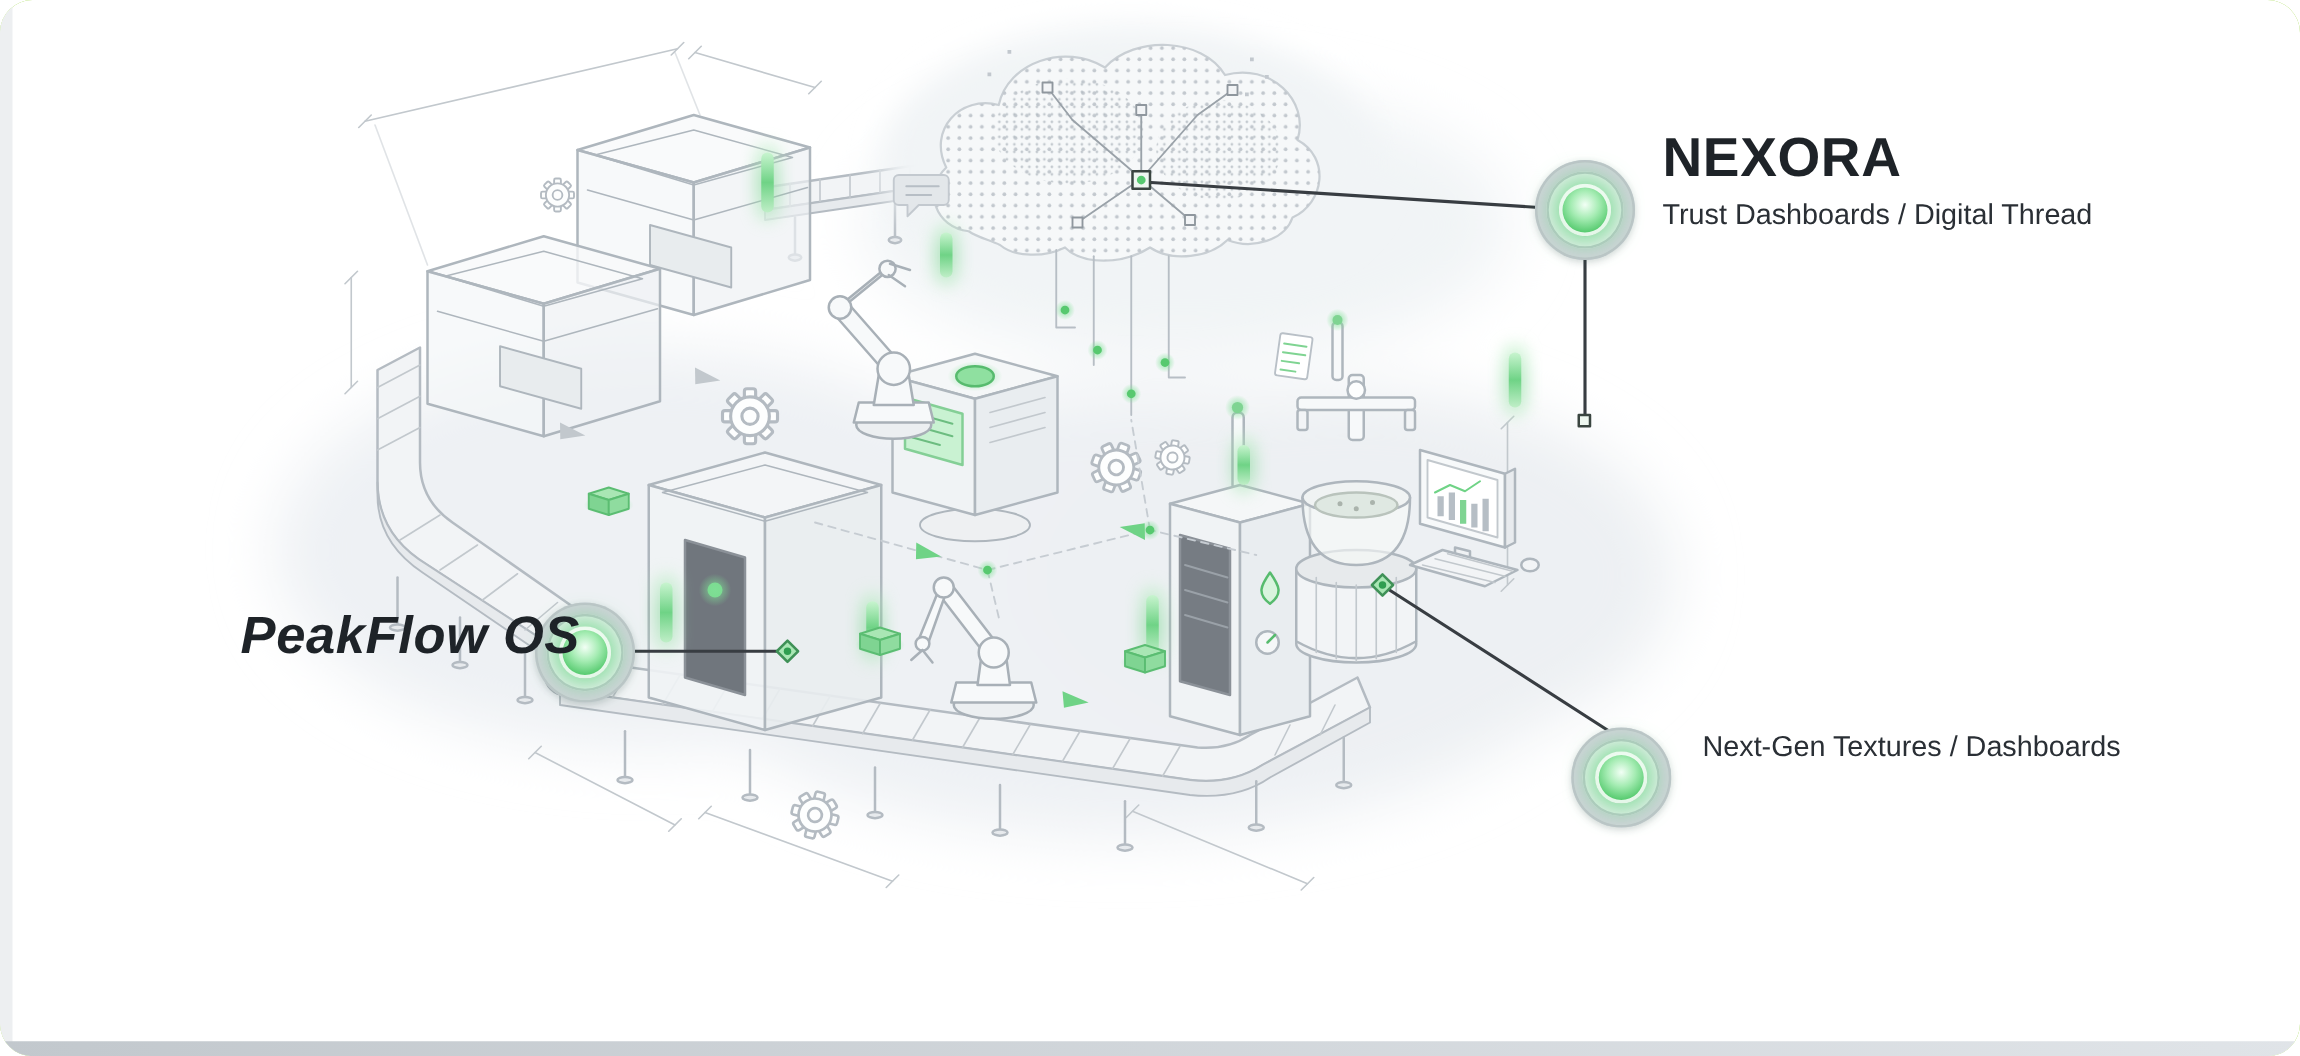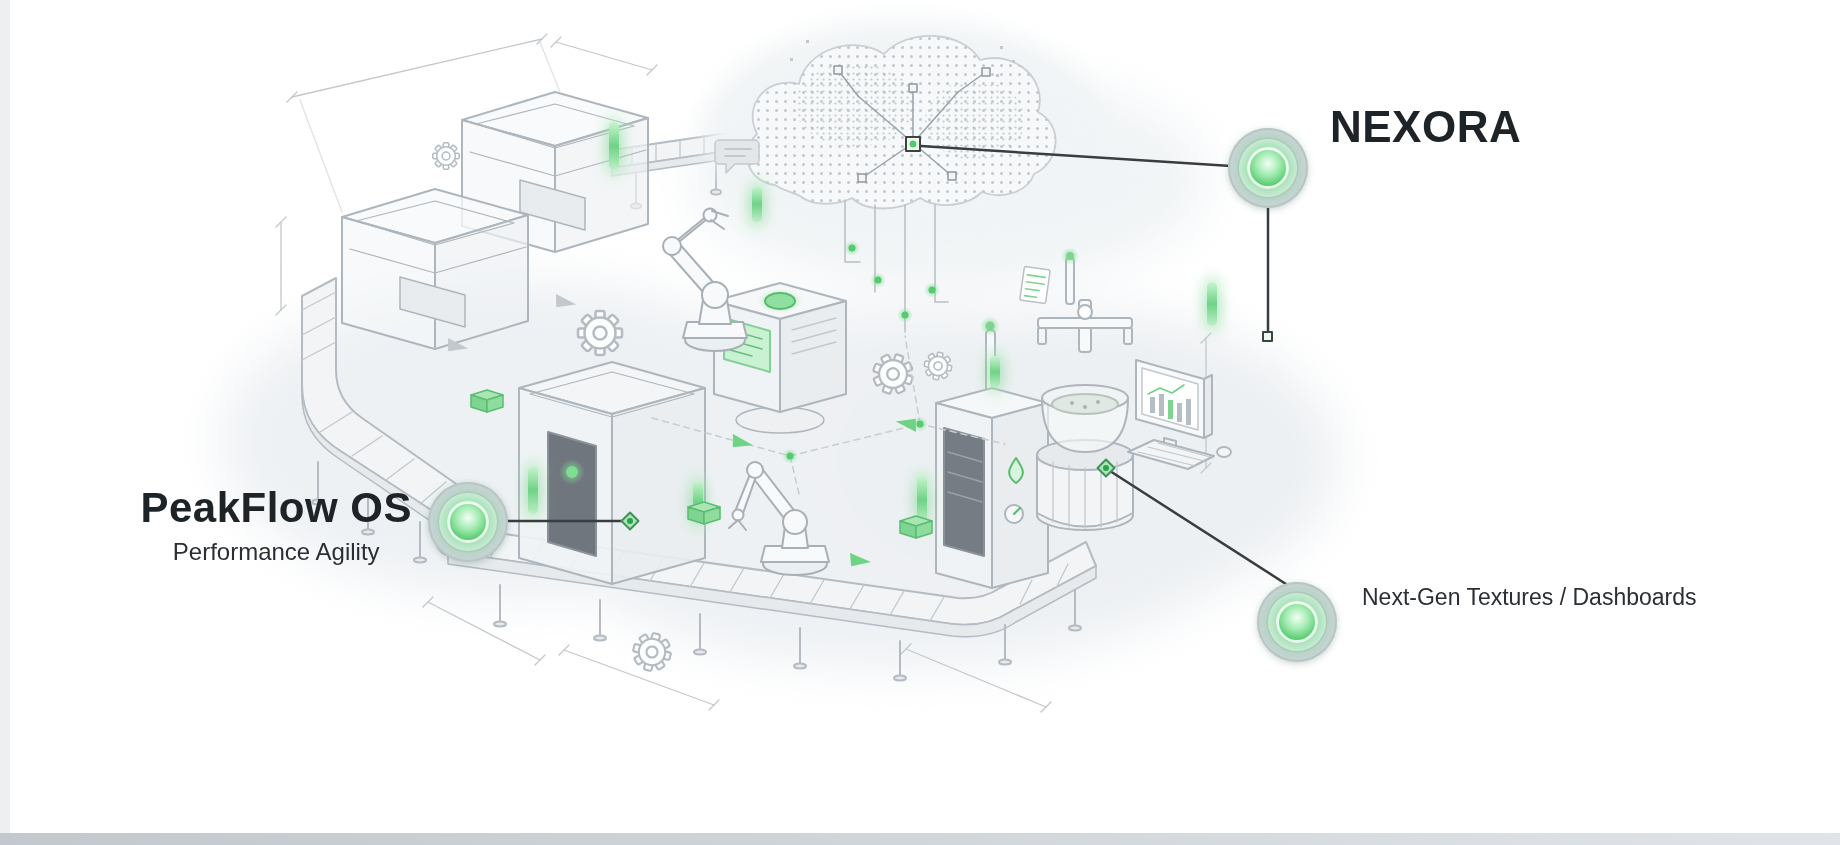--- a/index.html
+++ b/index.html
@@ -1,27 +1,27 @@
 <!DOCTYPE html>
 <html><head>
 <meta charset="utf-8">
 <style>
   html,body{margin:0;padding:0;background:#ffffff;}
   .stage{position:relative;width:1840px;height:845px;background:#84cc16;overflow:hidden;
-         font-family:"Liberation Sans",sans-serif;}
+         font-family:"Liberation Sans",sans-serif;border-radius:26px;}
   svg.scene{position:absolute;left:0;top:0;width:1840px;height:845px;display:block;}
 
   
   .callout{position:absolute;z-index:5;}
   .callout-title{font-weight:700;color:#1e2328;line-height:1.05;letter-spacing:.5px;}
   .callout-subtitle{color:#2a2f35;margin-top:8px;font-weight:400;}
   .callout-nexora{left:1330px;top:104px;}
   .callout-nexora .callout-title{font-size:44px;}
   .callout-nexora .callout-subtitle{font-size:23px;}
-  .callout-peakflow{right:1428px;top:486px;text-align:center;}
+  .callout-peakflow{right:1376px;top:486px;text-align:left;font-style:italic;}
   .callout-peakflow .callout-title{font-size:42px;}
   .callout-peakflow .callout-subtitle{font-size:24px;}
   .callout-technexis{left:1362px;top:576px;}
   .callout-technexis .callout-title{font-size:42px;}
   .callout-technexis .callout-subtitle{font-size:23px;}
 
   
   .badge{position:absolute;z-index:4;width:80px;height:80px;border-radius:50%;
          background:#cfd4d9;box-shadow:inset 0 0 0 2px #bfc5ca,0 2px 6px rgba(40,50,60,.18);
          display:flex;align-items:center;justify-content:center;}
@@ -482,22 +482,22 @@
   </div>
 </div>
 <div class="badge badge-technexis">
   <div class="badge-mid">
     <div class="badge-core"></div>
   </div>
 </div>
 
 <div class="callout callout-nexora">
   <div class="callout-title">NEXORA</div>
+  <div class="callout-subtitle">Trust Dashboards / Digital Thread</div>
 </div>
 <div class="callout callout-peakflow">
   <div class="callout-title">PeakFlow OS</div>
-  <div class="callout-subtitle">Performance Agility</div>
 </div>
 <div class="callout callout-technexis">
   <div class="callout-subtitle">Next-Gen Textures / Dashboards</div>
 </div>
 
 </div>
 
 </body></html>

